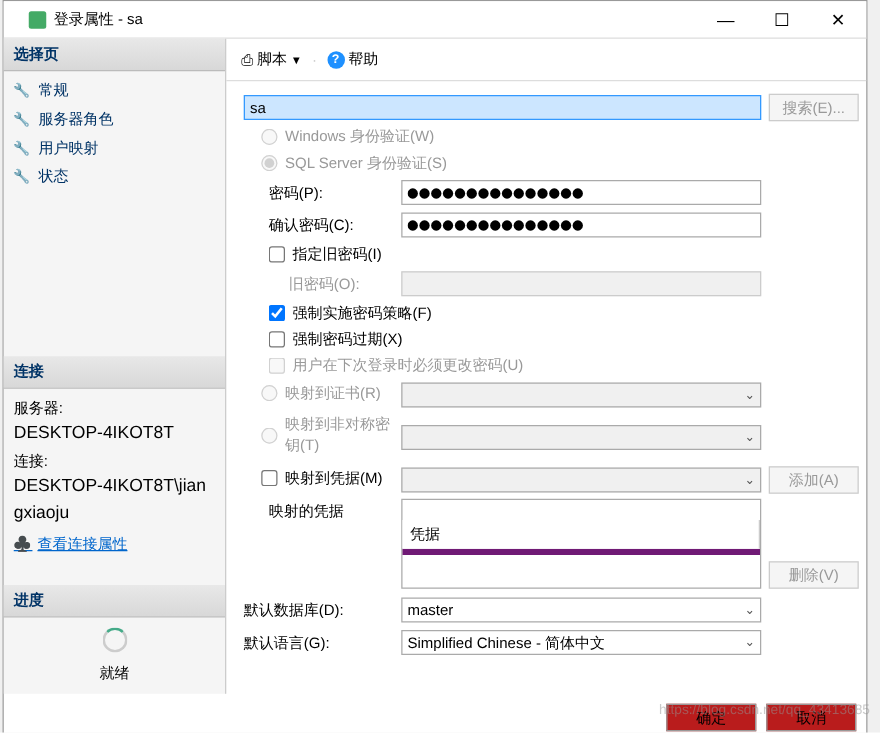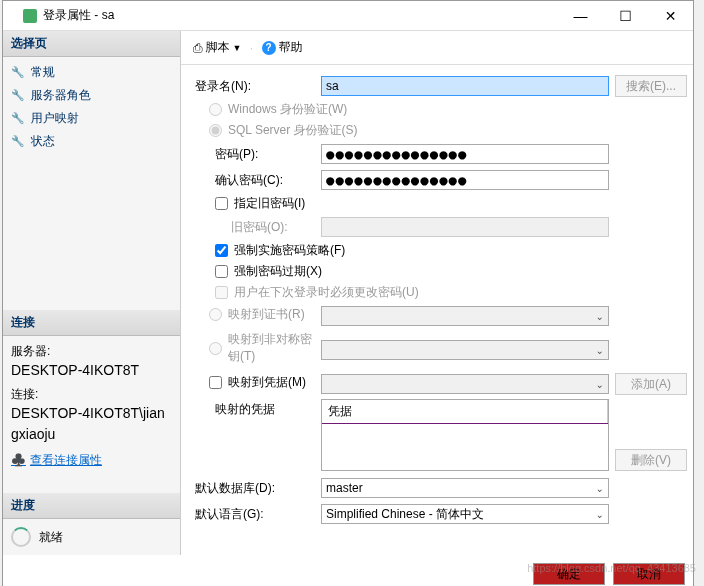--- a/index.html
+++ b/index.html
@@ -13,21 +13,21 @@
 .body { display: flex; height: 524px; }
 .sidebar { width: 178px; background: #f5f5f5; border-right: 1px solid #ccc; display: flex; flex-direction: column; }
 .section-header { background: linear-gradient(#e8e8e8,#d8d8d8); border-bottom: 1px solid #bbb; padding: 4px 8px; font-weight: bold; color: #003366; }
 .nav-items { padding: 4px 0; }
 .nav-item { padding: 3px 8px; display: flex; align-items: center; gap: 6px; color: #003366; cursor: pointer; }
 .nav-item span.icon { font-size: 11px; color: #555; }
 .conn-section { padding: 6px 8px; line-height: 1.5; }
 .conn-label { color: #000; }
 .conn-value { color: #000; word-break: break-all; font-size: 14px; }
 .link { color: #0066cc; text-decoration: underline; cursor: pointer; display: inline-flex; align-items: center; gap: 4px; margin-top: 6px; }
-.progress-section { padding: 8px; display: flex; align-items: center; gap: 8px; }
+.progress-section { padding: 8px; display: flex; align-items: center; gap: 8px; flex-direction: column; }
 .spinner { width: 20px; height: 20px; border: 2px solid #ccc; border-top-color: #4a8; border-radius: 50%; }
 .spacer { flex: 1; }
 .main { flex: 1; display: flex; flex-direction: column; padding: 0; }
 .toolbar { padding: 6px 8px; border-bottom: 1px solid #ddd; display: flex; align-items: center; gap: 4px; }
 .toolbar-item { display: inline-flex; align-items: center; gap: 3px; cursor: pointer; padding: 2px 4px; }
 .help-icon { width: 14px; height: 14px; background: #1e90ff; color: #fff; border-radius: 50%; display: inline-flex; align-items: center; justify-content: center; font-size: 10px; font-weight: bold; }
 .form { padding: 10px 6px 10px 14px; flex: 1; overflow: auto; }
 .form-row { display: flex; align-items: center; margin-bottom: 4px; min-height: 22px; }
 .form-label { width: 126px; padding-left: 0; color: #000; }
 .form-label.indent { padding-left: 20px; }
@@ -41,21 +41,21 @@
 .btn[disabled] { color: #999; border-color: #ccc; background: #f5f5f5; }
 .radio-row, .check-row { display: flex; align-items: center; gap: 6px; margin-bottom: 4px; padding-left: 0; }
 .radio-row.indent { padding-left: 14px; }
 .check-row.indent { padding-left: 20px; }
 .disabled-text { color: #999; }
 input[type=radio], input[type=checkbox] { margin: 0; }
 .select { flex: 1; height: 20px; border: 1px solid #aaa; background: #fff; padding: 0 4px; display: flex; align-items: center; justify-content: space-between; cursor: pointer; }
 .select.disabled { background: #f0f0f0; color: #999; }
 .select .chev { font-size: 10px; color: #555; }
 .cred-table { flex: 1; border: 1px solid #aaa; height: 72px; background: #fff; }
-.cred-header { display: flex; border-bottom: 1px solid #701a75; }
+.cred-header { display: flex; border-bottom: 5px solid #701a75; margin-top: 16px; }
 .cred-header div { flex: 1; padding: 3px 6px; border-right: 1px solid #ccc; background: #fff; }
 .buttons { padding: 8px; display: flex; justify-content: flex-end; gap: 8px; border-top: 0; }
 .side-btn { margin-left: 6px; }
 .right-col { display: flex; flex-direction: column; gap: 6px; align-items: flex-end; padding-left: 6px; }
 .watermark { position: absolute; right: 8px; bottom: 12px; color: rgba(150,150,150,0.5); font-size: 11px; pointer-events: none; }
 </style>
 </head>
 <body>
 
 <div class="window">
@@ -119,21 +119,20 @@
         </span>
         <span style="color:#ccc">·</span>
         <span class="toolbar-item">
           <span class="help-icon">?</span>
           <span>帮助</span>
         </span>
       </div>
 
       <div class="form">
         <div class="form-row">
-          <div class="form-label">登录名(N):</div>
           <input class="form-input sel" value="sa" style="">
           <button class="btn side-btn" disabled="">搜索(E)...</button>
         </div>
 
         <div class="radio-row indent">
           <input type="radio" disabled="" style="">
           <span class="disabled-text">Windows 身份验证(W)</span>
         </div>
         <div class="radio-row indent">
           <input type="radio" checked="" disabled="" style="">

